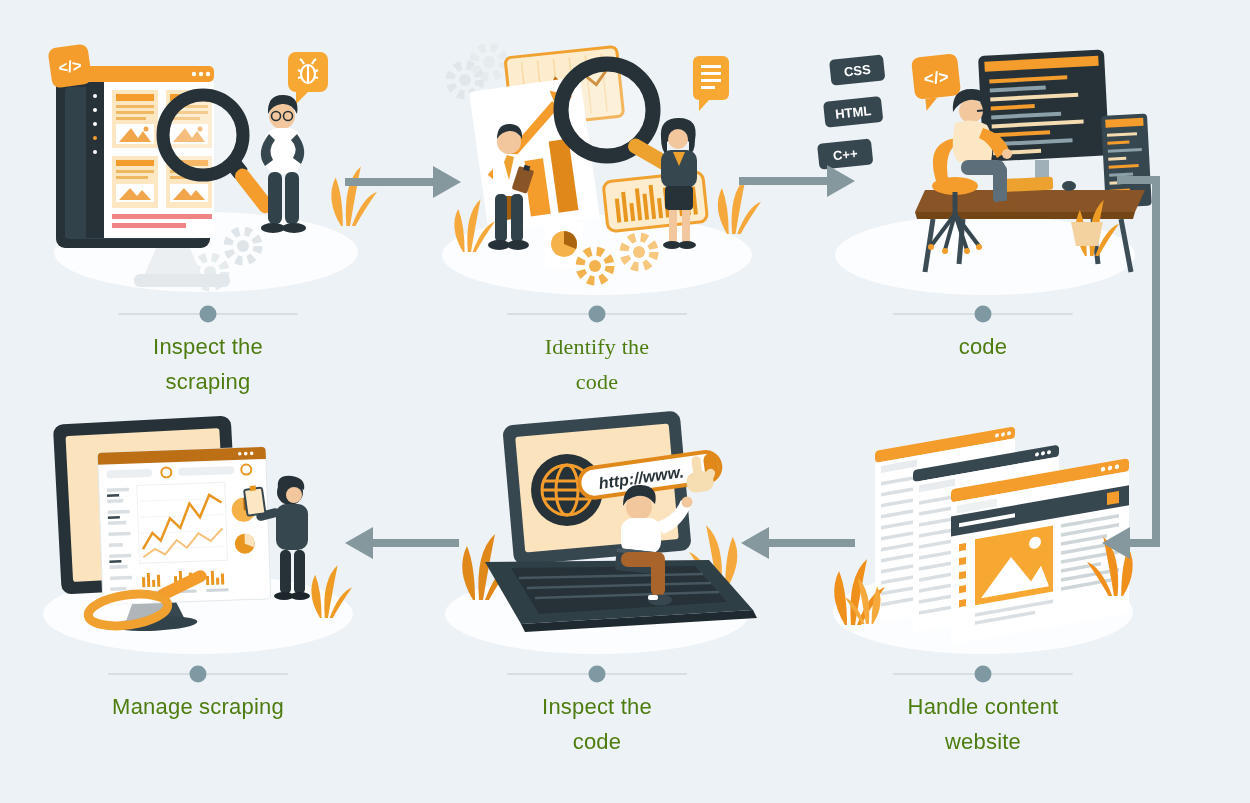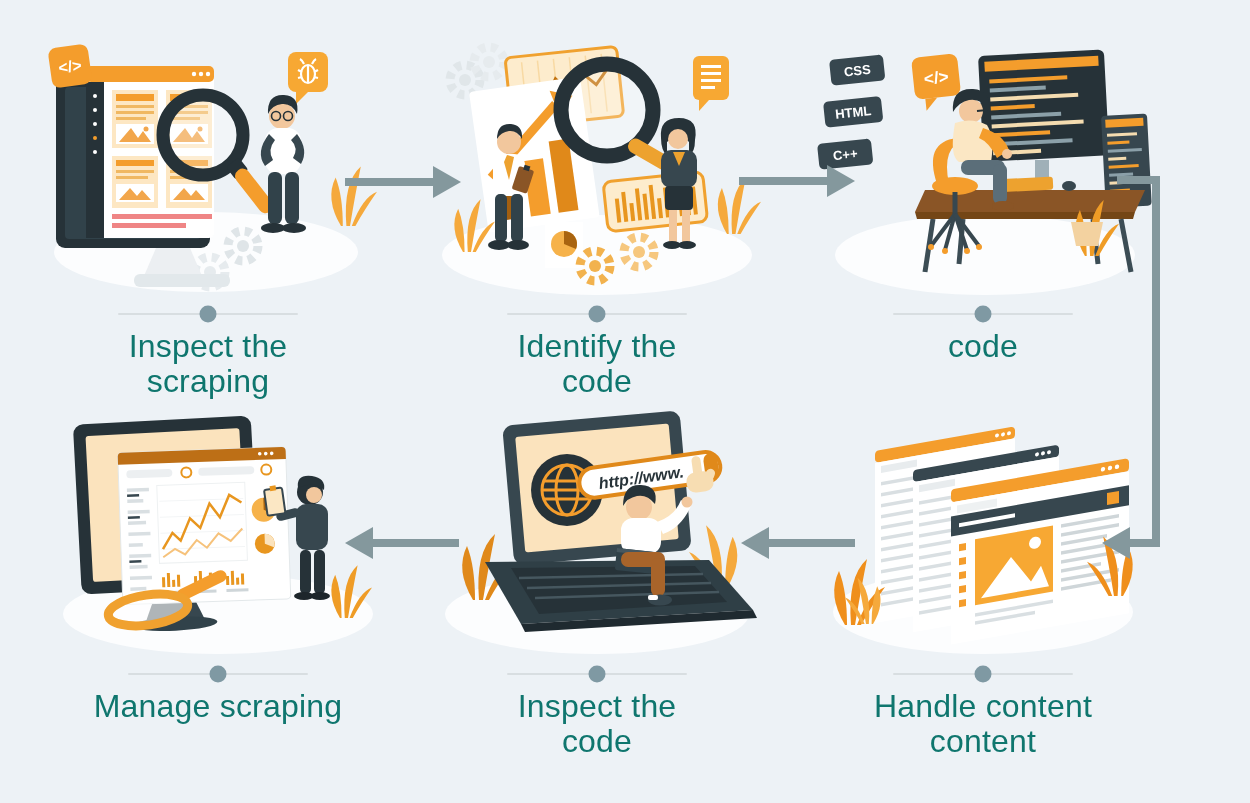--- a/index.html
+++ b/index.html
@@ -7,21 +7,21 @@
     position:relative; width:1250px; height:803px;
     background:#edf2f6; overflow:hidden;
     font-family:"Liberation Sans",sans-serif;
   }
   .step{position:absolute; width:340px;}
   .illus{position:relative; width:340px; height:255px;}
   .caption{text-align:center;}
   .divider{position:relative; width:180px; height:18px; margin:10px auto 6px;}
   .divider .line{position:absolute; left:0; right:0; top:8px; height:2px; background:#d8dee1; border-radius:1px;}
   .divider .dot{position:absolute; left:50%; top:9px; transform:translate(-50%,-50%); width:17px; height:17px; border-radius:50%; background:#7f99a3;}
-  .label{font-size:32px; font-weight:500; color:#0f766e; line-height:35px; letter-spacing:.2px;}
+  .label{font-size:22px; font-weight:500; color:#4d7c0f; line-height:35px; letter-spacing:.2px;}
   .label span{display:block;}
   .arrow{position:absolute;}
   svg text{font-family:"Liberation Sans",sans-serif;}
   .badge-text{font-weight:bold; fill:#ffffff;}
 </style>
 </head>
 <body>
 
 <div class="board">
 
@@ -146,21 +146,21 @@
           <span class="line"></span>
           <span class="dot"></span>
         </div>
       <div class="label">
           <span>Inspect the</span>
           <span>scraping</span>
         </div>
     </div>
   </section>
 
-  <section class="step" style="left:427px; top:40px;">
+  <section class="step" style="left:427px; top:40px;font-family:Liberation Serif, serif;">
     <div class="illus">
       <svg viewBox="0 0 340 255" width="340" height="255">
         <ellipse cx="170" cy="215" rx="155" ry="40" fill="#fcfdfe"></ellipse>
         <use href="#gear" x="38" y="40" color="#e0e6e9" transform="scale(1)"></use>
         <use href="#gear" x="62" y="22" color="#e6ebee"></use>
         <g transform="translate(78,18) rotate(-6)">
           <rect width="112" height="70" rx="6" fill="#fdeccd" stroke="#f0a12f" stroke-width="3"></rect>
           <g stroke="#f8d9a3" stroke-width="1.5">
               <line x1="16" y1="6" x2="16" y2="64"></line>
               <line x1="32" y1="6" x2="32" y2="64"></line>
@@ -459,21 +459,21 @@
         <use href="#plant" transform="translate(60,196) scale(-0.7,0.7)" color="#f5a93c"></use>
       </svg>
     </div>
     <div class="caption">
       <div class="divider">
           <span class="line"></span>
           <span class="dot"></span>
         </div>
       <div class="label">
           <span>Handle content</span>
-          <span>content</span>
+          <span>website</span>
         </div>
     </div>
   </section>
 
   <section class="step" style="left:427px; top:400px;">
     <div class="illus">
       <svg viewBox="0 0 340 255" width="340" height="255">
         <ellipse cx="170" cy="214" rx="152" ry="40" fill="#fcfdfe"></ellipse>
         <use href="#plant" transform="translate(46,160) scale(1)" color="#e0891a"></use>
         <use href="#plant" transform="translate(300,150) scale(-0.95,0.95)" color="#f5a93c"></use>
@@ -534,21 +534,21 @@
           <span class="line"></span>
           <span class="dot"></span>
         </div>
       <div class="label">
           <span>Inspect the</span>
           <span>code</span>
         </div>
     </div>
   </section>
 
-  <section class="step" style="left:48px; top:400px;">
+  <section class="step" style="left:28px; top:400px;">
     <div class="illus">
       <svg viewBox="0 0 340 255" width="340" height="255">
         <ellipse cx="170" cy="214" rx="155" ry="40" fill="#fcfdfe"></ellipse>
         <g transform="rotate(-3 120 120)">
           <rect x="30" y="20" width="178" height="170" rx="10" fill="#263238"></rect>
           <rect x="42" y="32" width="154" height="146" rx="3" fill="#fbe3bd"></rect>
           <polygon points="105,190 138,190 152,222 92,222" fill="#37474f"></polygon>
           <ellipse cx="122" cy="224" rx="42" ry="7" fill="#31424a"></ellipse>
         </g>
         <g transform="rotate(-2 150 120)">

